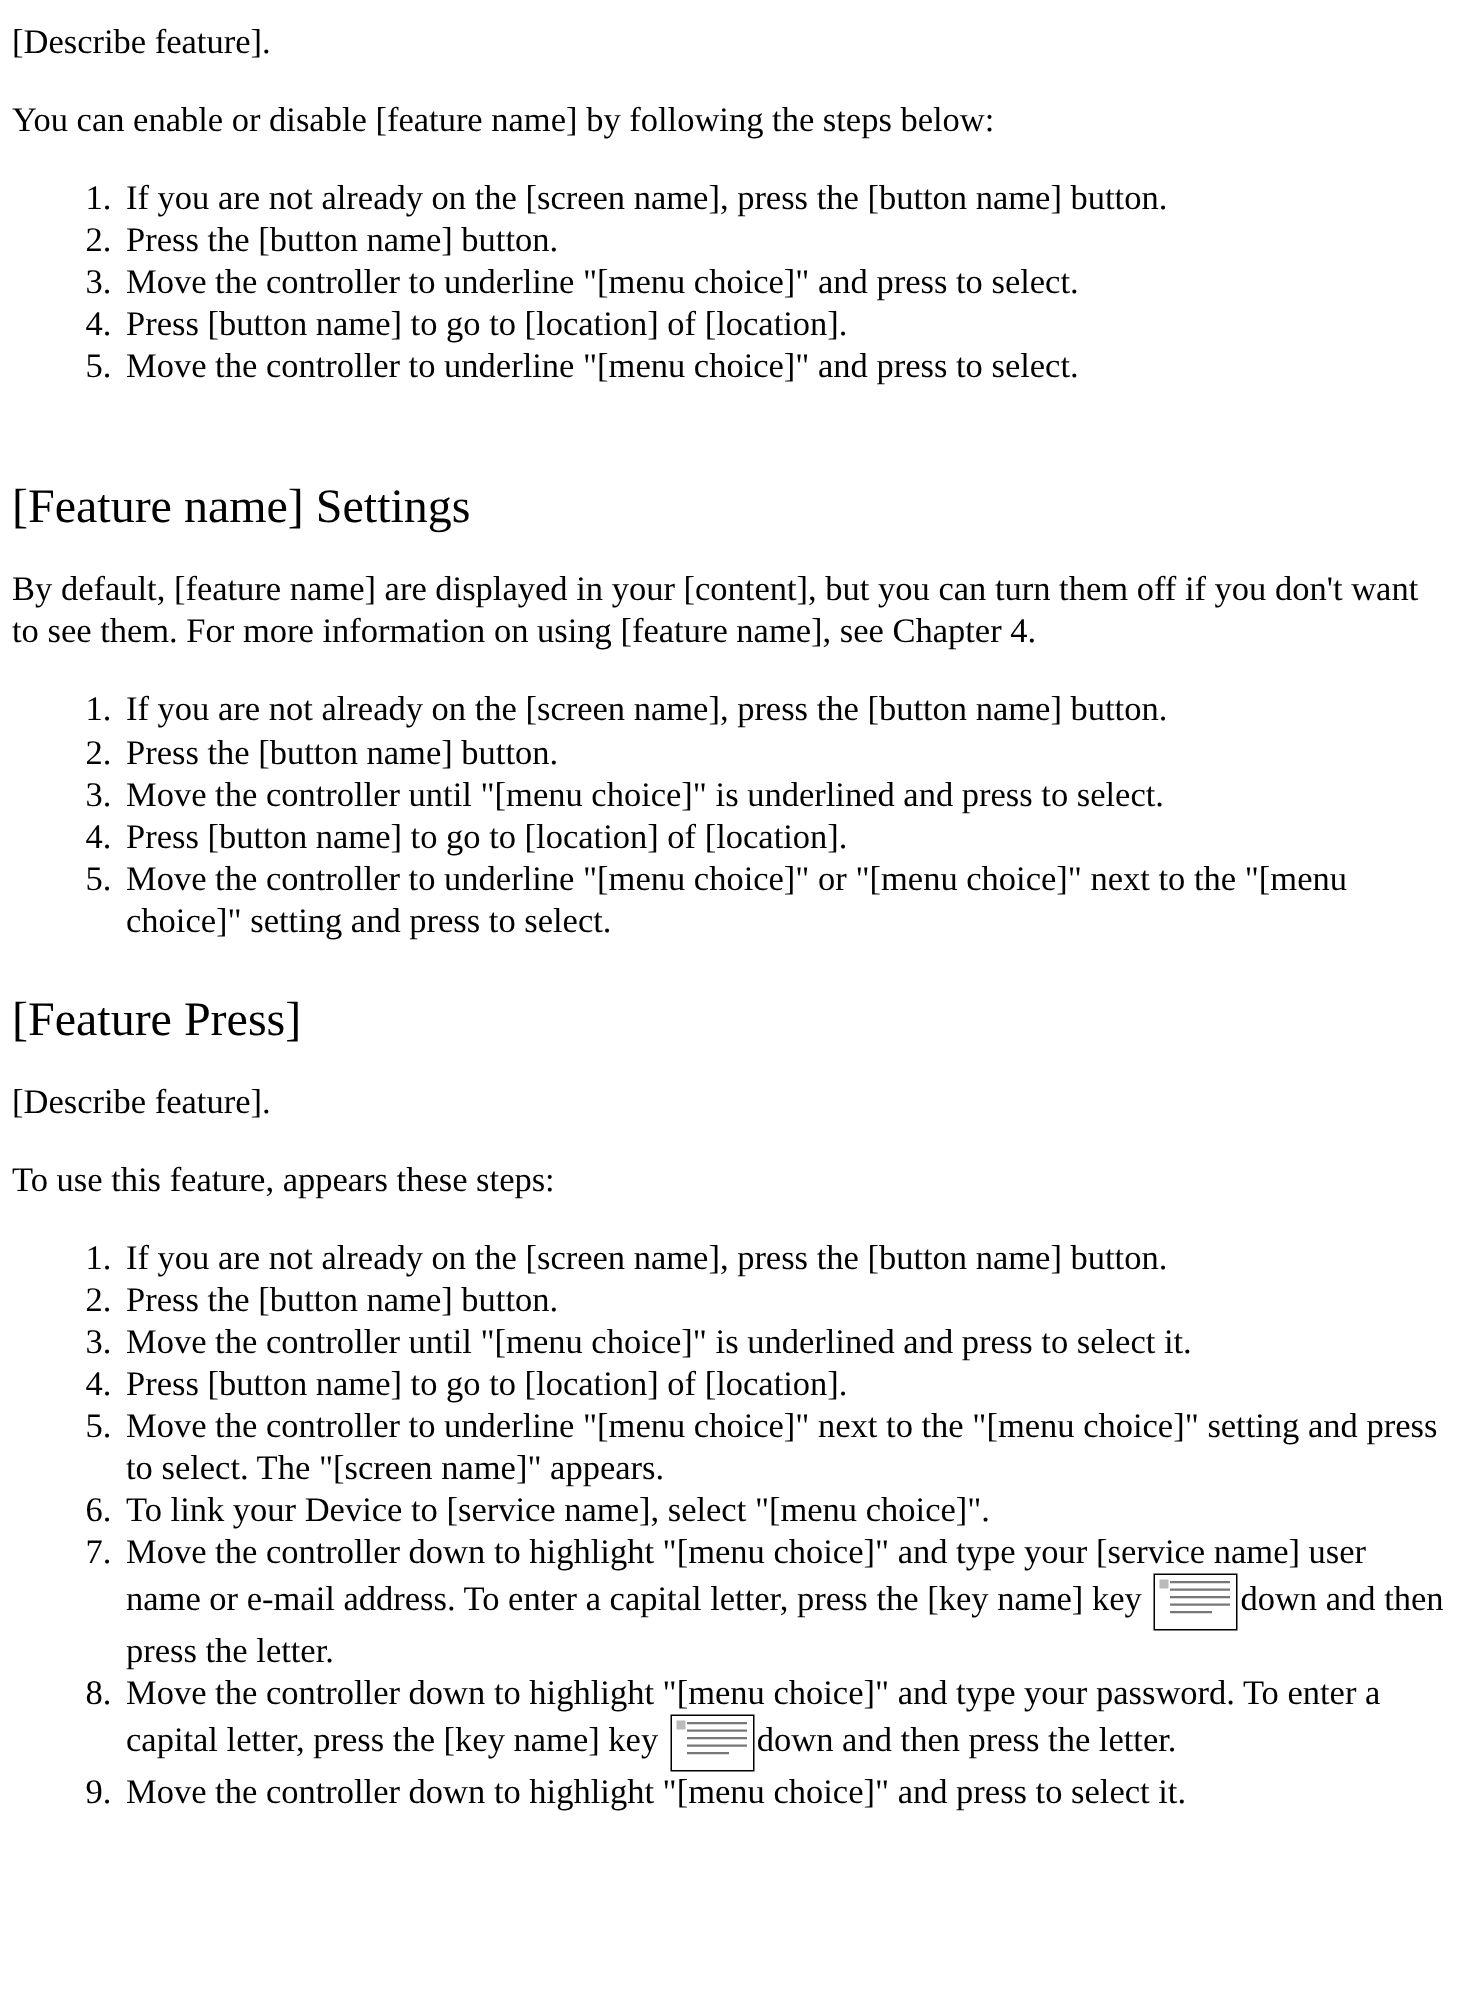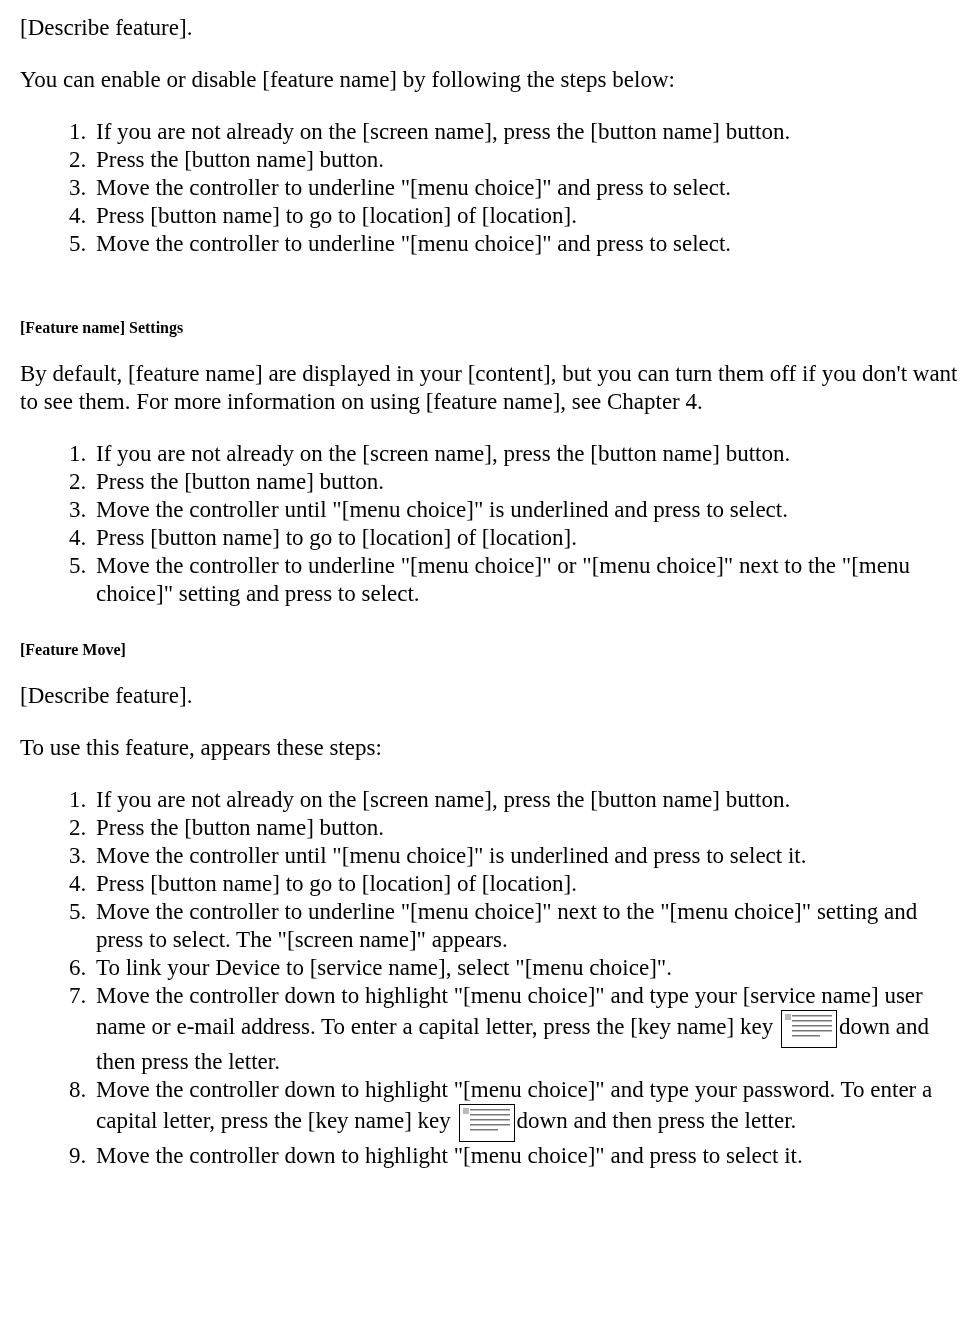--- a/index.html
+++ b/index.html
@@ -5,21 +5,21 @@
   html, body {
     margin: 0;
     padding: 0;
     background: #fff;
     color: #000;
     font-family: "Times New Roman", Times, serif;
   }
   .page {
     width: 974px;
     box-sizing: border-box;
-    padding: 14px 8px 40px 20px;
+    padding: 14px 8px 40px 8px;
     font-size: 23px;
     line-height: 1.22;
   }
   .para {
     margin: 0 0 24px 0;
   }
   ol.steps {
     margin: 0 0 60px 0;
     padding: 0 0 0 72px;
     list-style-type: decimal;
@@ -40,22 +40,22 @@
   ol.steps3 {
     margin: 0 0 10px 0;
     padding: 0 0 0 72px;
     list-style-type: decimal;
   }
   ol.steps3 > li {
     padding-left: 4px;
     margin: 0;
   }
   .h2 {
-    font-weight: bold;
-    font-size: 16px;
+    font-weight: normal;
+    font-size: 32px;
     margin: 0 0 22px 0;
   }
   .inline-image {
     display: inline-block;
     width: 54px;
     height: 36px;
     border: 1px solid #000;
     background: #fff;
     vertical-align: middle;
     margin: 0 2px;
@@ -102,21 +102,21 @@
   <div class="h2">[Feature name] Settings</div>
   <p class="para">By default, [feature name] are displayed in your [content], but you can turn them off if you don't want to see them. For more information on using [feature name], see Chapter 4.</p>
   <ol class="steps2">
     <li>If you are not already on the [screen name], press the [button name] button.</li>
     <li>Press the [button name] button.</li>
     <li>Move the controller until "[menu choice]" is underlined and press to select.</li>
     <li>Press [button name] to go to [location] of [location].</li>
     <li>Move the controller to underline "[menu choice]" or "[menu choice]" next to the "[menu choice]" setting and press to select.</li>
   </ol>
 
-  <div class="h2">[Feature Move]</div>
+  <div class="h2">[Feature Press]</div>
   <p class="para">[Describe feature].</p>
   <p class="para">To use this feature, appears these steps:</p>
   <ol class="steps3">
     <li>If you are not already on the [screen name], press the [button name] button.</li>
     <li>Press the [button name] button.</li>
     <li>Move the controller until "[menu choice]" is underlined and press to select it.</li>
     <li>Press [button name] to go to [location] of [location].</li>
     <li>Move the controller to underline "[menu choice]" next to the "[menu choice]" setting and press to select. The "[screen name]" appears.</li>
     <li>To link your Device to [service name], select "[menu choice]".</li>
     <li>

